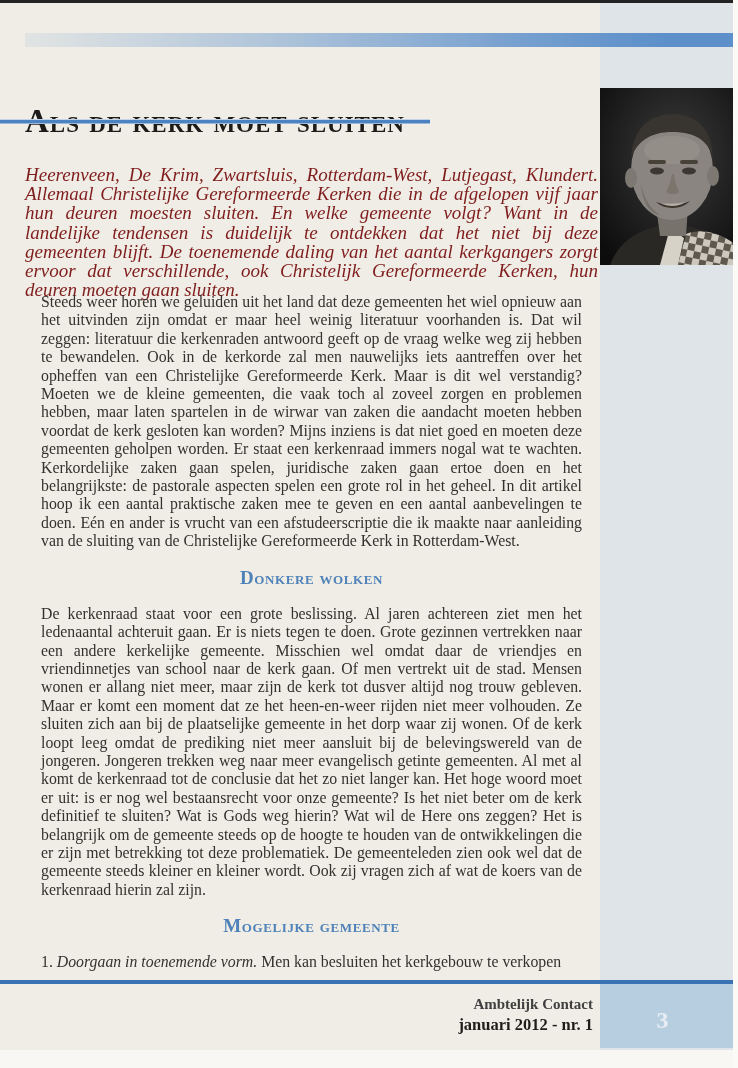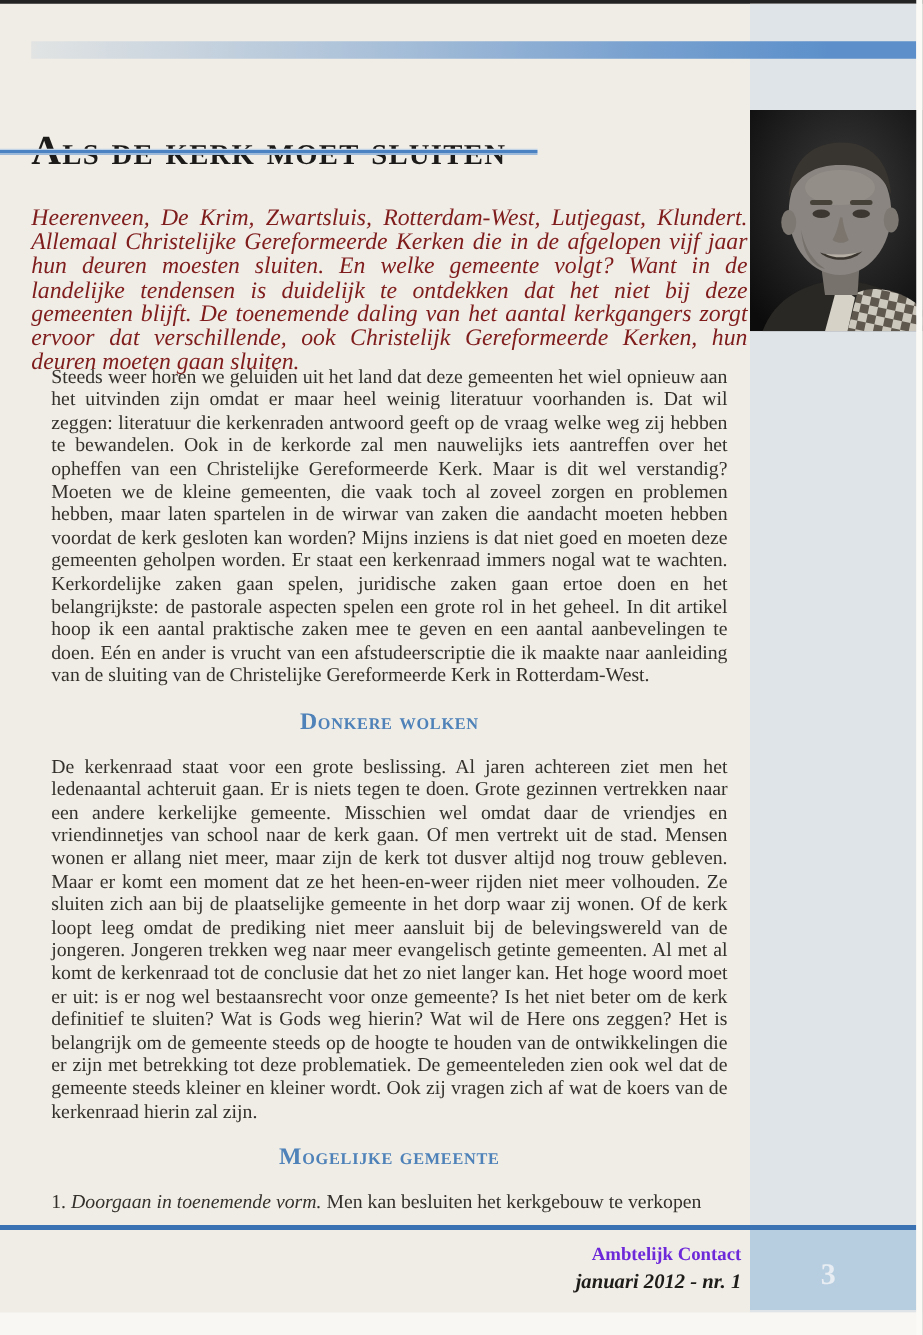--- a/index.html
+++ b/index.html
@@ -42,25 +42,25 @@
     font-family:"Liberation Serif", serif;
     font-variant:small-caps;font-weight:bold;
     font-size:19px;color:#4e82b8;letter-spacing:0.6px;
     margin:5px 0 2px 0;line-height:22px;text-align:center;
   }
   .list-line .num{font-style:normal;}
   .list-line .em{font-style:italic;}
   .rule{position:absolute;left:0;top:980px;width:733px;height:4px;background:#3a72b4;}
   .footer-journal{
     position:absolute;left:250px;top:996px;width:343px;text-align:right;
-    font-weight:bold;font-size:15px;color:#6d28d9;
+    font-weight:bold;font-size:15px;color:#404040;
   }
   .footer-issue{
     position:absolute;left:250px;top:1015px;width:343px;text-align:right;
-    font-weight:bold;font-size:16.5px;color:#1f1d1a;font-style:italic;
+    font-weight:bold;font-size:16.5px;color:#1f1d1a;
   }
   .page-badge{
     position:absolute;left:600px;top:984px;width:133px;height:64px;
     background:#b7cde0;z-index:7;
     display:flex;align-items:center;justify-content:center;
   }
   .page-badge span{
     font-weight:bold;font-size:24px;color:#e7edf2;
     position:relative;top:4px;left:-4px;
   }

